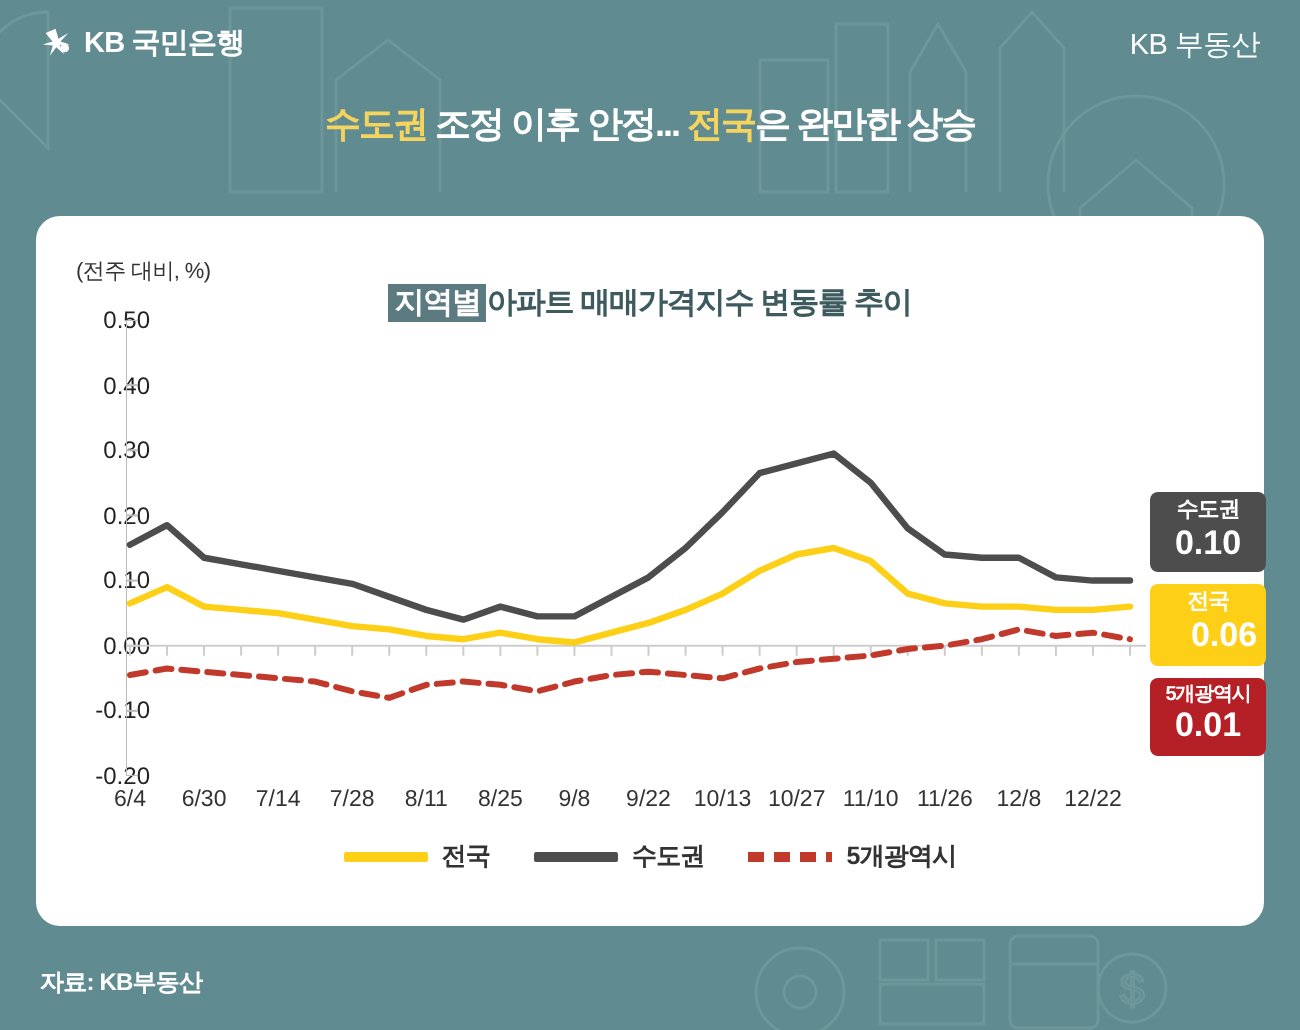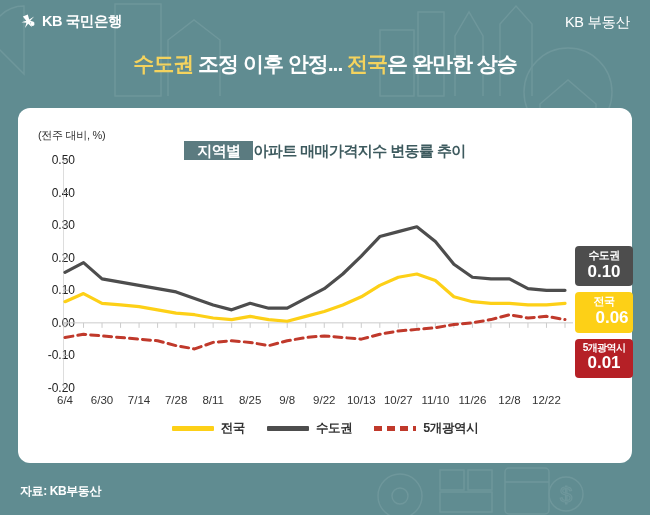--- a/index.html
+++ b/index.html
@@ -13,32 +13,32 @@
   .bg-deco svg{width:100%;height:100%;display:block;}
 
   
   .hdr{position:absolute;left:0;top:0;width:650px;height:46px;}
   .kb-logo{position:absolute;left:20px;top:12px;display:flex;align-items:center;gap:5px;}
   .kb-star{width:17px;height:17px;display:block;}
   .kb-logo-text{color:#ffffff;font-size:14.5px;font-weight:bold;letter-spacing:-0.4px;white-space:nowrap;}
   .kb-right{position:absolute;right:20px;top:13px;color:#ffffff;font-size:14.5px;font-weight:normal;letter-spacing:-0.3px;}
 
   .headline{position:absolute;left:0;top:50px;width:650px;text-align:center;
-    font-size:21px;font-weight:bold;color:#ffffff;letter-spacing:-1px;white-space:nowrap;}
+    font-size:18px;font-weight:bold;color:#ffffff;letter-spacing:-1px;white-space:nowrap;}
   .hl-y{color:#f4d35e;}
 
   
   .card{position:absolute;left:18px;top:108px;width:614px;height:355px;
     background:#ffffff;border-radius:12px;}
 
   .unit{position:absolute;left:20px;top:20px;font-size:11px;color:#333;letter-spacing:-0.3px;}
 
   .chart-title{position:absolute;left:0;top:34px;width:614px;text-align:center;
     font-size:15px;font-weight:bold;color:#3d5a5e;letter-spacing:-0.6px;white-space:nowrap;}
-  .chart-title .hi{background:#5b7b80;color:#ffffff;padding:1px 13px;}
+  .chart-title .hi{background:#5b7b80;color:#ffffff;padding:1px 3px;}
 
   
   .plot{position:absolute;left:45px;top:52px;width:510px;height:228px;}
   .plot svg{display:block;}
 
   .ylabels{position:absolute;left:15px;top:52px;width:42px;height:228px;}
   .ylab{position:absolute;right:0;font-size:12px;color:#222;transform:translateY(-50%);white-space:nowrap;}
 
   .xlabels{position:absolute;left:45px;top:286px;width:510px;height:18px;}
   .xlab{position:absolute;font-size:11.5px;color:#333;transform:translateX(-50%);white-space:nowrap;}

